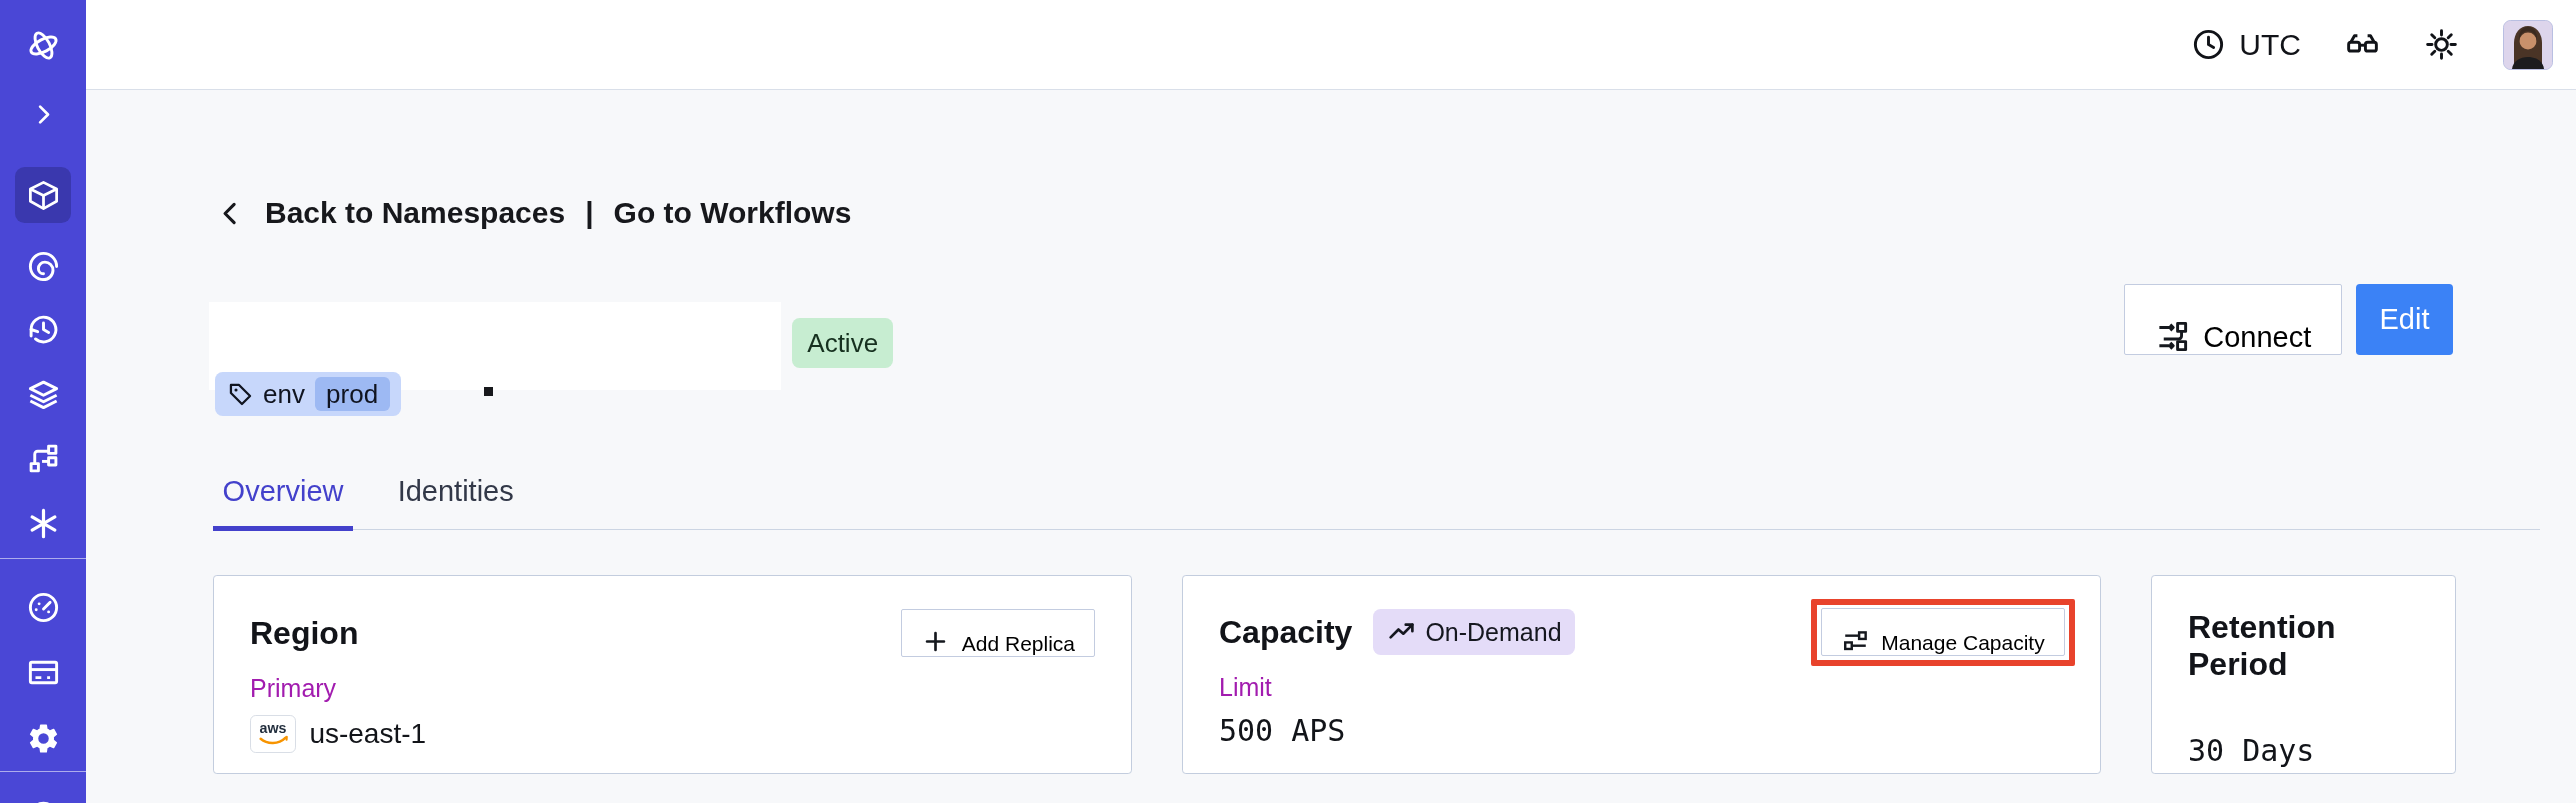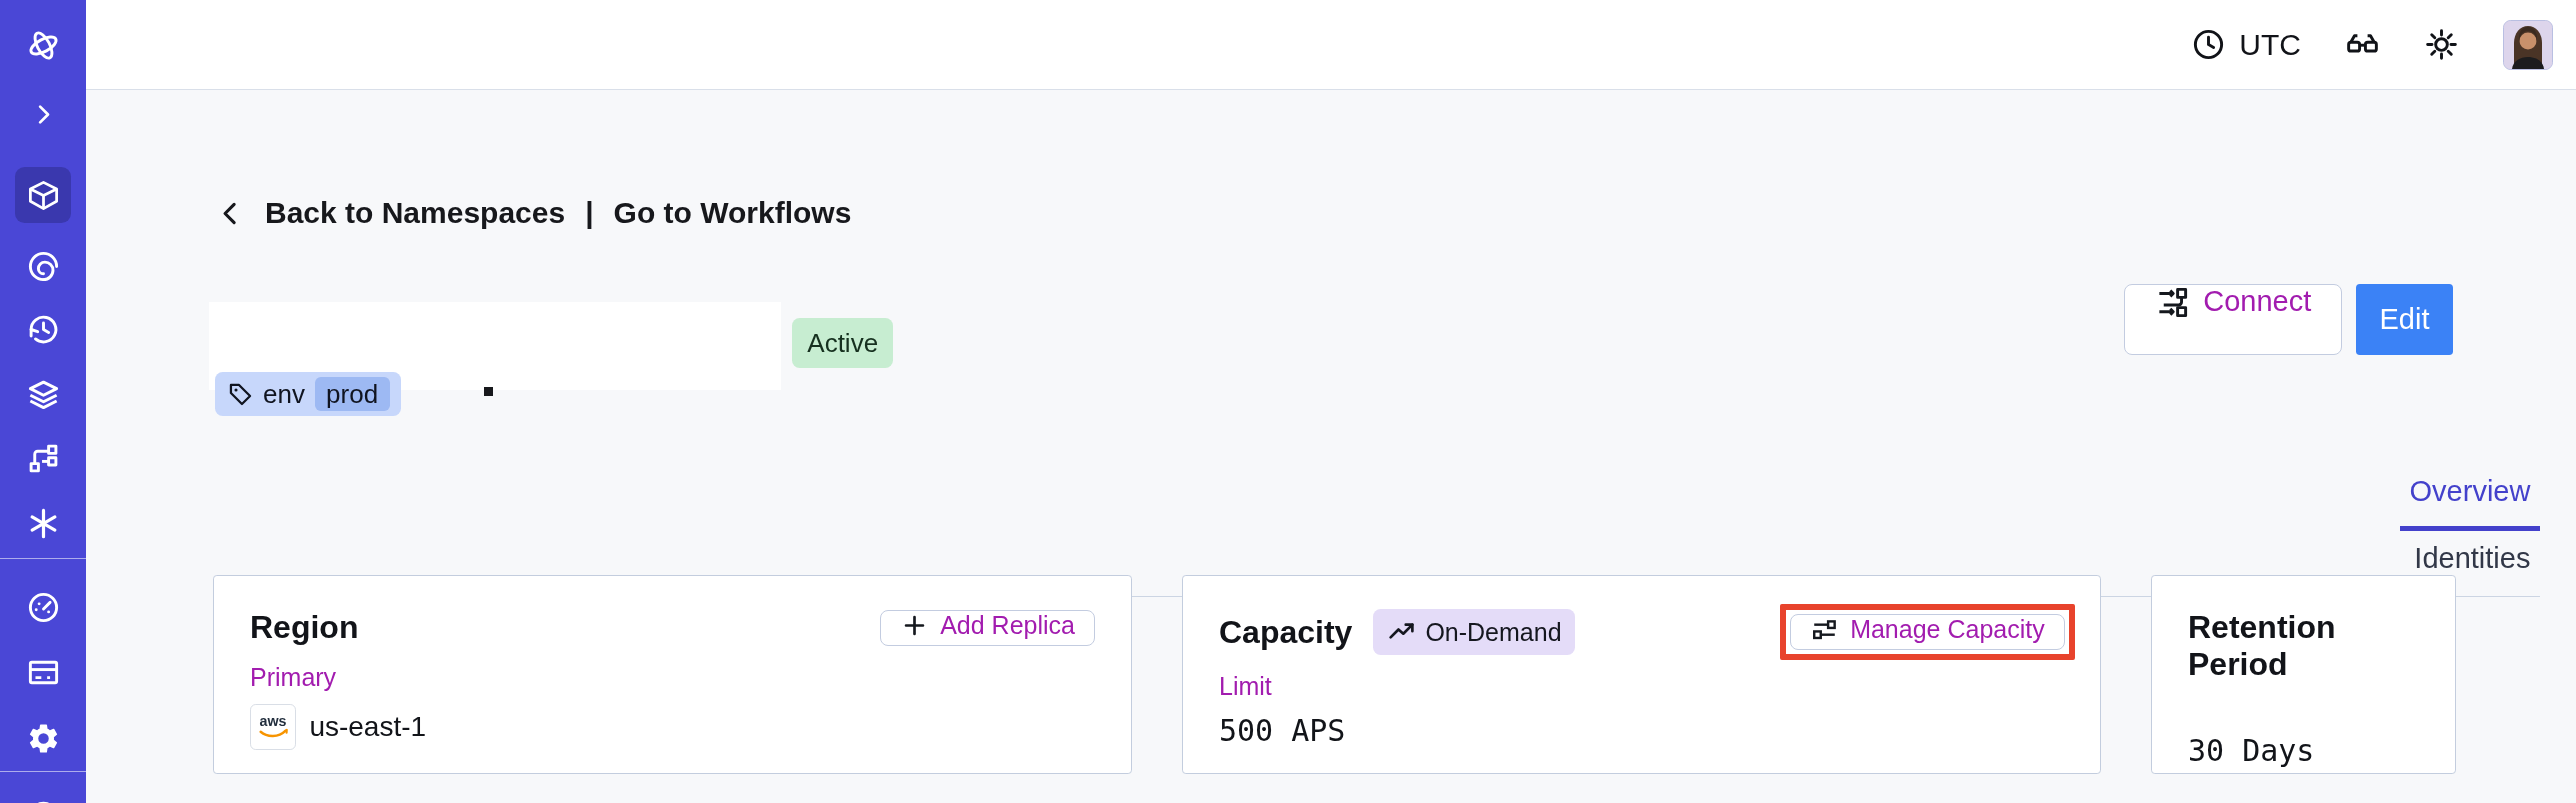--- a/index.html
+++ b/index.html
@@ -36,64 +36,64 @@
   .breadcrumb svg { width:29px; height:29px; }
 
   .title-redacted { position:absolute; left:123px; top:210px; width:572px; height:88px;
     background:#ffffff; }
   .title-dot { position:absolute; left:398px; top:295px; width:8.6px; height:8.6px; background:#17181c; }
 
   .status-badge { position:absolute; left:706px; top:226px; height:50px;
     background:#c7edd1; border-radius:7.7px; display:flex; align-items:center;
     padding:0 15.3px; font-size:26px; font-weight:500; color:#16301f; }
 
-  .btn { display:flex; align-items:flex-start; justify-content:center; gap:13.4px;
-    background:#ffffff; border:1.9px solid #c3cce0; border-radius:8px;
-    font-size:29px; font-weight:500; color:#a21caf; cursor:pointer; }
+  .btn { display:flex; align-items:flex-end; justify-content:center; gap:13.4px;
+    background:#ffffff; border:1.9px solid #c3cce0; border-radius:2px;
+    font-size:29px; font-weight:500; color:#000000; cursor:pointer; }
   .connect-btn { position:absolute; left:2038px; top:192px; width:218px; height:71px; }
   .connect-btn svg { width:35px; height:35px; }
   .edit-btn { position:absolute; left:2270px; top:192px; width:97px; height:71px;
     background:#3b82f6; border:none; border-radius:3.8px; color:#ffffff;
     display:flex; align-items:center; justify-content:center; font-size:29px; cursor:pointer; }
 
   .tag-pill { position:absolute; left:129px; top:280px; height:44px;
     background:#c7d7fb; border-radius:7.7px; display:flex; align-items:center;
     gap:9.6px; padding:0 11.5px; font-size:26px; color:#101420; }
   .tag-pill svg { width:27px; height:27px; }
   .tag-value { background:#9db9f3; border-radius:5.8px; padding:1.9px 11.5px; }
 
   .tabs { position:absolute; left:127px; top:370px; width:2327px;
-    border-bottom:1.9px solid #ccd5e3; display:flex; align-items:flex-end;flex-direction:column; }
+    border-bottom:1.9px solid #ccd5e3; display:flex; align-items:flex-end; }
   .tab { font-size:29px; padding:13.4px 9.6px 17.3px; margin-bottom:-1.9px;
     border-bottom:5.8px solid transparent; cursor:pointer; color:#323848; font-weight:500; }
   .tab.active { color:#4341cb; border-bottom-color:#4341cb; }
   .tab + .tab { margin-left:35px; }
 
   
   .cards { position:absolute; left:127px; top:483px; display:flex; gap:50px; }
   .card { background:#ffffff; border:1.9px solid #c3cdde; border-radius:3.8px;
     height:199px; padding:33px 36px; }
   .card.region, .card.capacity { width:919px; }
   .card.retention { width:305px; }
   .card-head { display:flex; align-items:center; justify-content:space-between;gap:16px; }
   .card-head-left { display:flex; align-items:center; gap:21px; }
   .card-title { font-size:32px; font-weight:600; color:#121419; }
-  .small-btn { height:36px; padding:0 19px; font-size:25px; gap:11.5px; }
+  .small-btn { height:48px; padding:0 19px; font-size:21px; gap:11.5px; }
   .small-btn svg { width:29px; height:29px; }
   .badge-ondemand { height:46px; background:#e4dcf8; border-radius:7.7px;
     display:flex; align-items:center; gap:9.6px; padding:0 13.4px;
     font-size:25px; color:#15171f; }
   .badge-ondemand svg { width:29px; height:29px; }
   .red-annotation { border:6.7px solid #e8432c; border-radius:1.9px; padding:3.8px; margin:-10.5px; }
   .card-label { margin-top:17.3px; font-size:25px; color:#a21caf; }
   .value-row { margin-top:11.5px; display:flex; align-items:center; gap:13.4px; }
   .mono-value { font-family:"DejaVu Sans Mono", monospace; font-size:30px; color:#121419; }
   .sans-value { font-size:28px; color:#121419; }
   .retention-value { margin-top:50px; }
-  .aws-box { width:46px; height:46px; background:#ffffff; border:1.9px solid #d9dee6;
+  .aws-box { width:46px; height:38px; background:#ffffff; border:1.9px solid #d9dee6;
     border-radius:5.8px; display:flex; align-items:center; justify-content:center; }
   .aws-box svg { width:38px; height:38px; }
 </style>
 </head>
 <body>
 
 <aside class="sidebar">
   <div class="side-item" style="top:17.3px;">
     <svg viewBox="0 0 24 24" fill="none" stroke="#fff" stroke-width="2">
       <ellipse cx="12" cy="12" rx="9.5" ry="4.2" transform="rotate(-28 12 12)"></ellipse>

